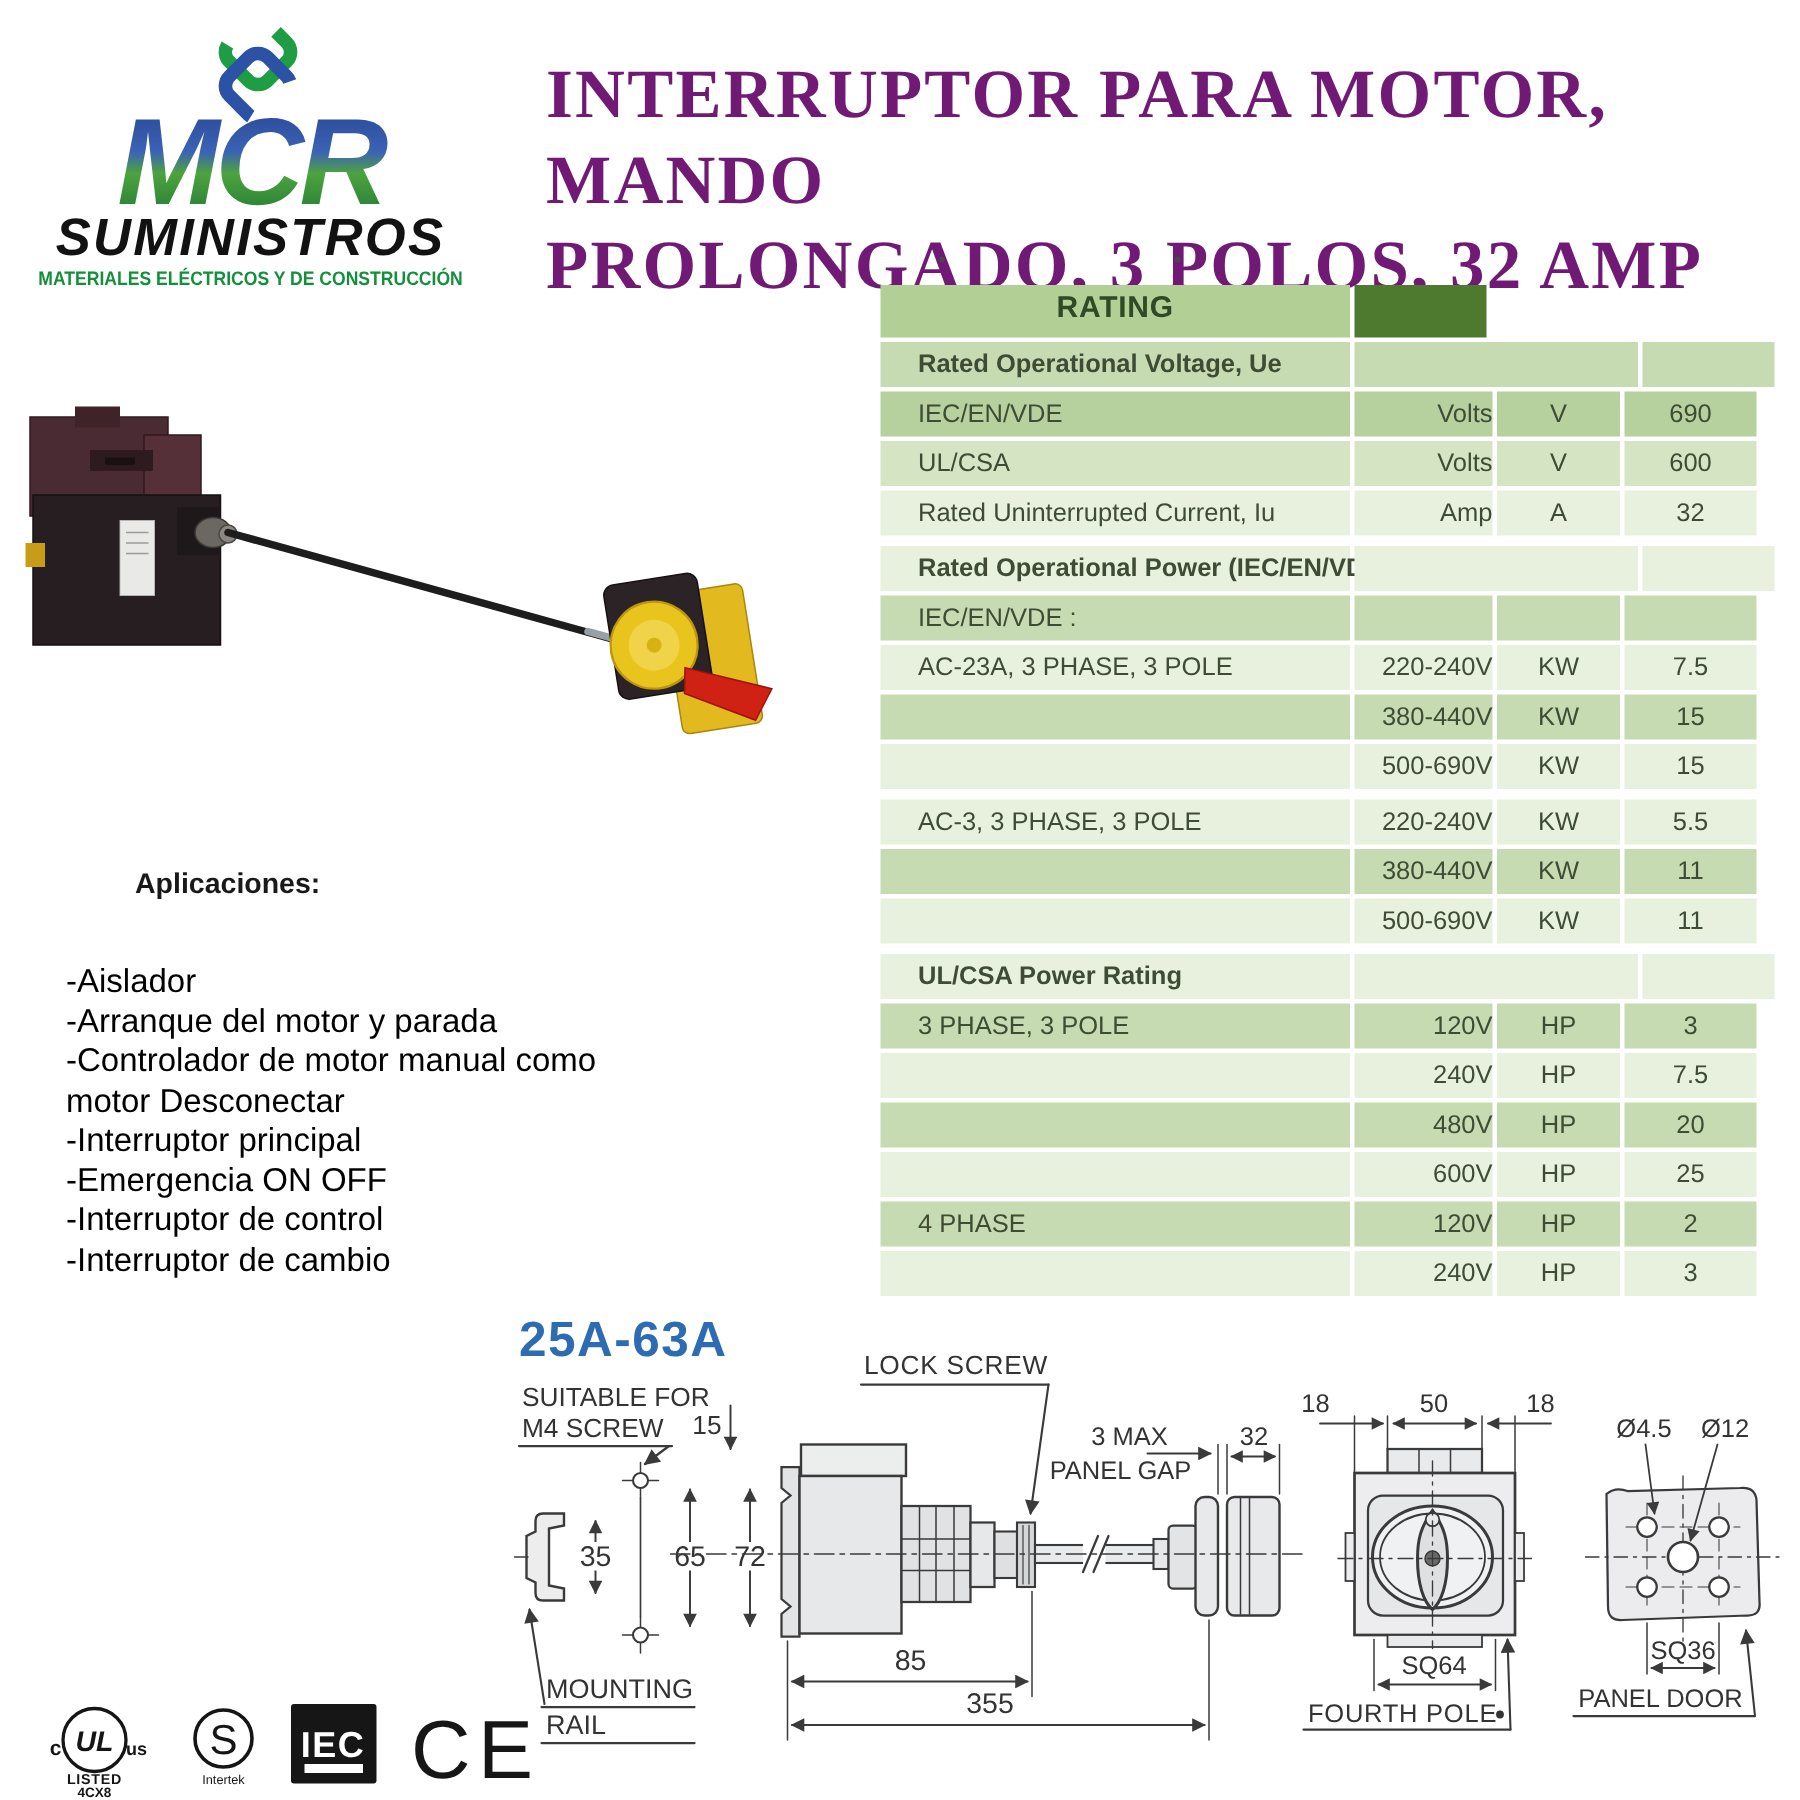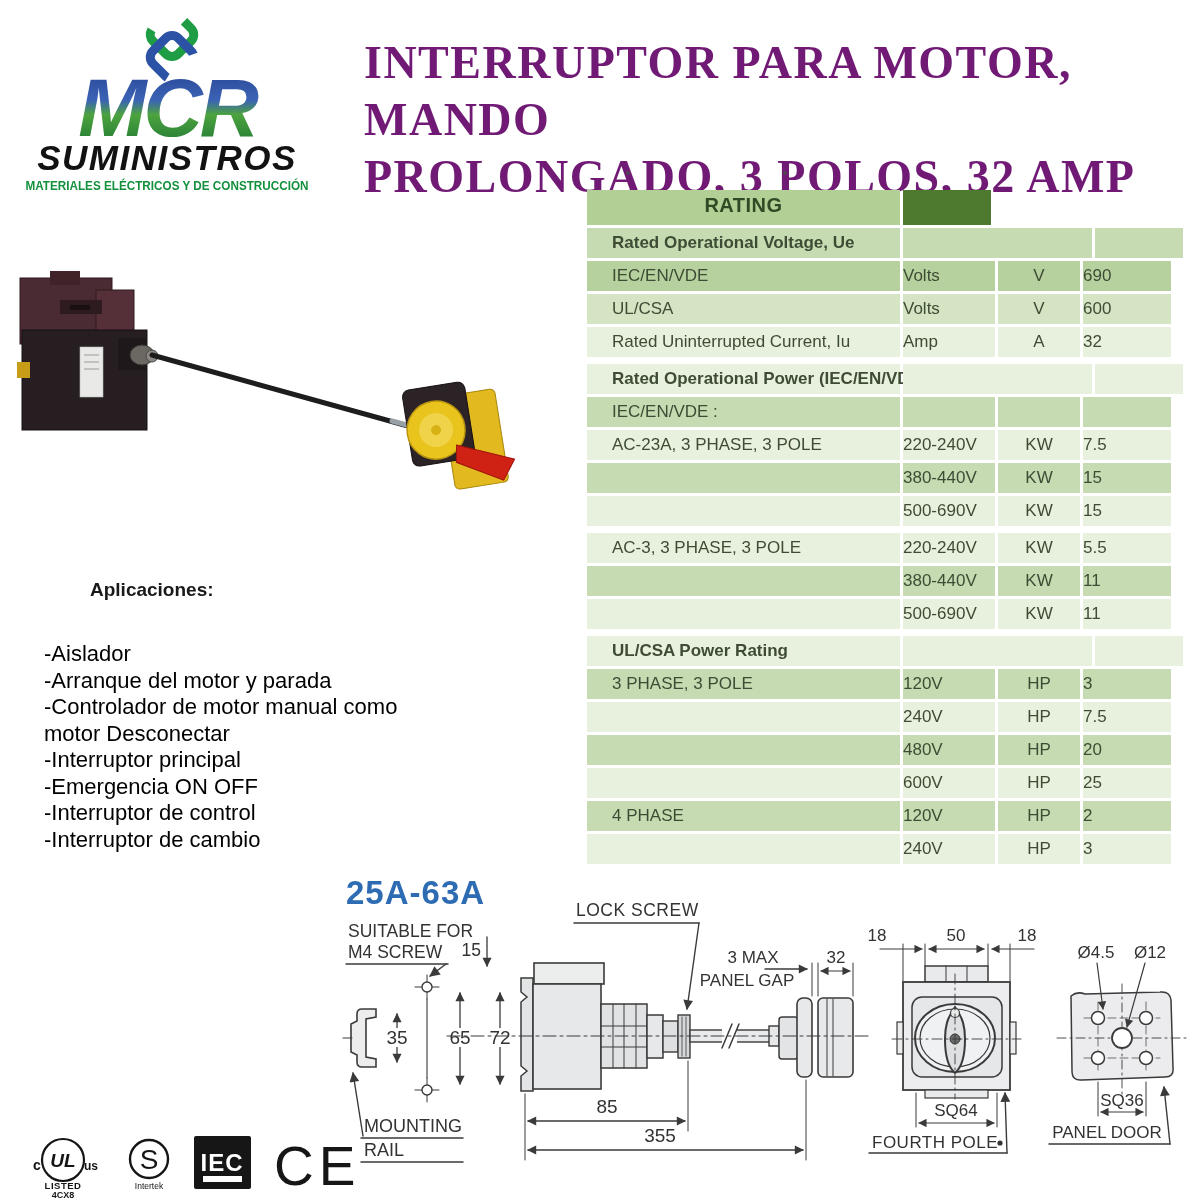--- a/index.html
+++ b/index.html
@@ -22,24 +22,24 @@
   .th-blank{width:88px;background:#4d7a2e;}
   .trow{display:flex;gap:3px;margin-top:3px;height:30px;line-height:30px;}
   .trow.gap{margin-top:7px;}
   .trow.bold{font-weight:bold;}
   .cell{background:var(--bg,#e8f1dd);}
   .s-m  .cell{--bg:#c6dbb1;}
   .s-m2 .cell{--bg:#b7d19e;}
   .s-ml .cell{--bg:#d5e4c3;}
   .s-l  .cell{--bg:#e8f1dd;}
   .c1{width:313px;padding-left:25px;box-sizing:border-box;white-space:nowrap;overflow:visible;}
-  .c2{width:92px;text-align:left;}
+  .c2{width:92px;text-align:right;}
   .c3{width:82px;text-align:center;}
   .cm{width:189px;}
-  .c4{width:88px;text-align:left;}
+  .c4{width:88px;text-align:center;}
 
   
   .apps-heading{position:absolute;left:90px;top:579px;font-size:19px;font-weight:bold;color:#191919;}
   .apps-list{position:absolute;left:44px;top:641px;width:368px;font-size:22px;
              line-height:26.5px;color:#000000;}
   .apps-list div{white-space:normal;}
 
   
   .abs{position:absolute;}
   svg text{font-family:"Liberation Sans",sans-serif;}

